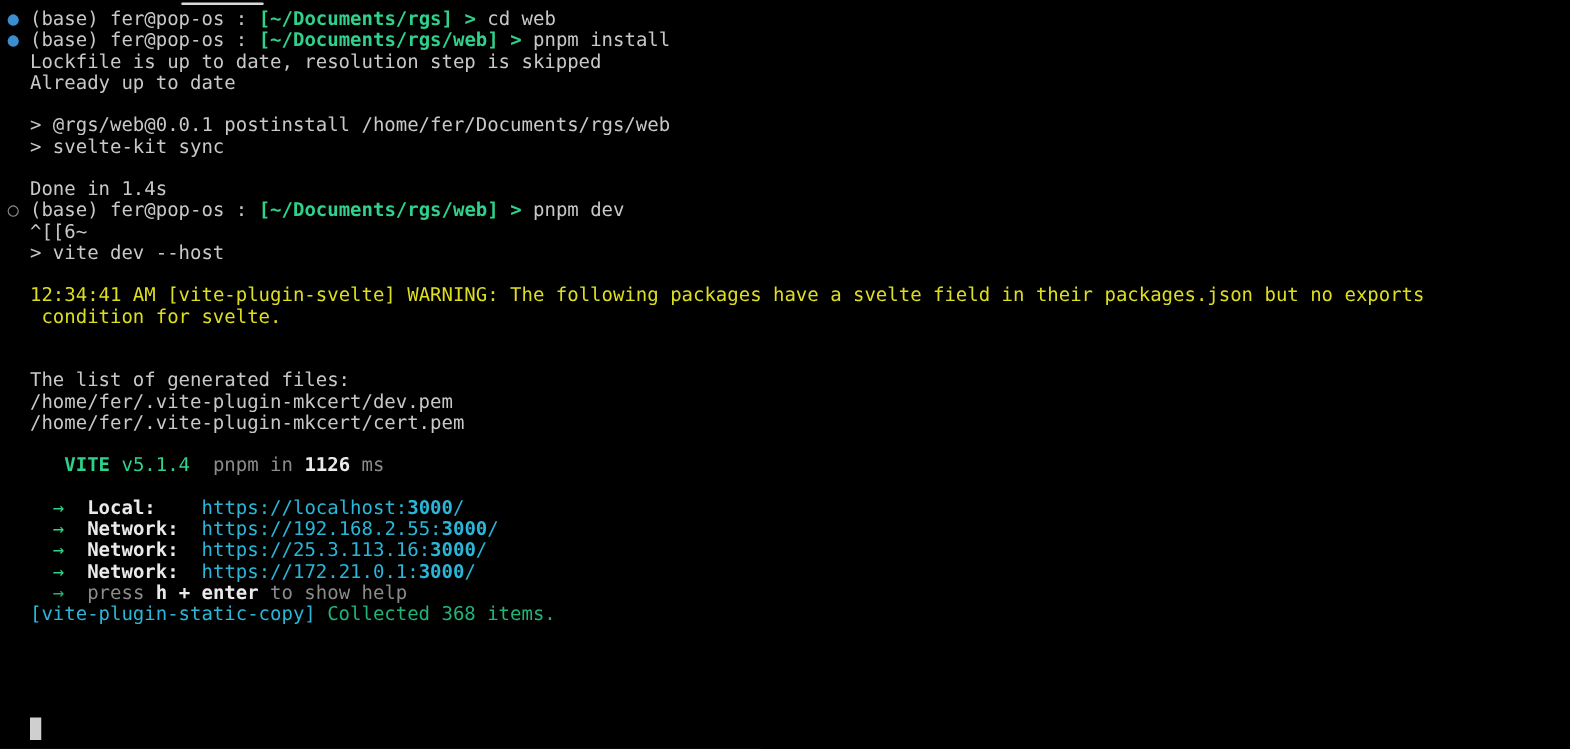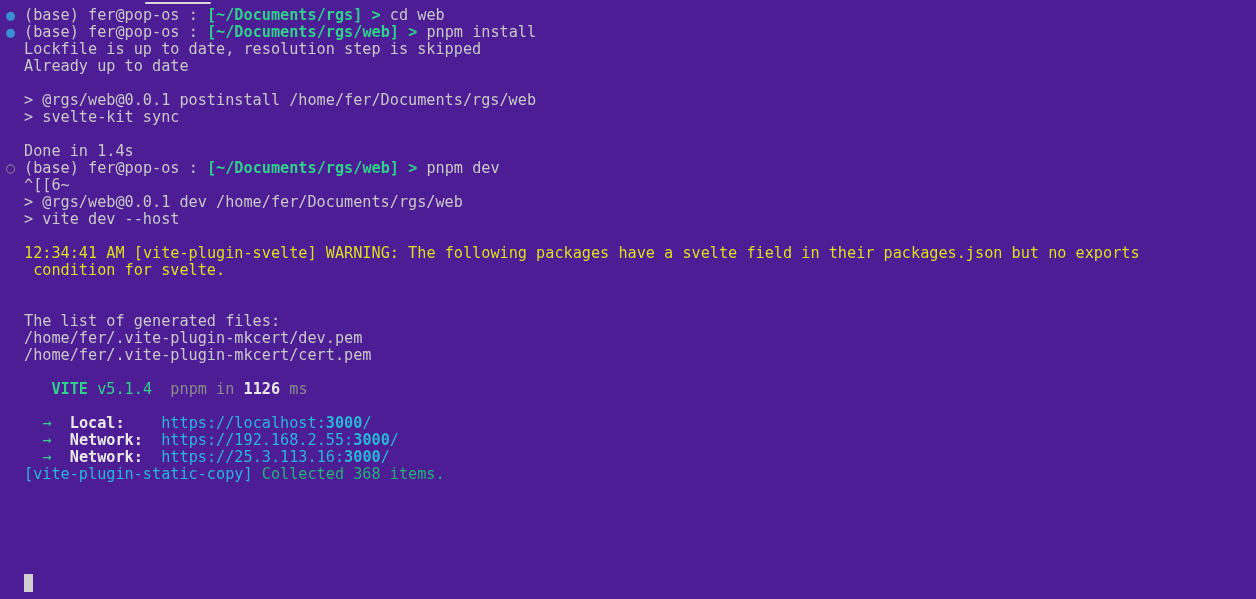--- a/index.html
+++ b/index.html
@@ -11,21 +11,21 @@
     width: 1256px;
     height: 599px;
     overflow: hidden;
     font-family: "DejaVu Sans Mono", "Liberation Mono", monospace;
   }
 
   #terminal {
     position: relative;
     width: 1256px;
     height: 599px;
-    background: #4c1d95;
+    background: #000000;
     box-sizing: border-box;
     padding: 0;
   }
 
   
   #top-indicator {
     position: absolute;
     left: 145px;
     top: 2px;
     width: 66px;
@@ -112,21 +112,20 @@
     <div class="line"><span class="gutter"></span><span class="c-default">&gt; svelte-kit sync</span></div>
 
     <div class="line blank"></div>
 
     <div class="line"><span class="gutter"></span><span class="c-default">Done in 1.4s</span></div>
 
     <div class="line"><span class="gutter bullet-running">○</span><span class="c-default">(base)</span><span class="c-default"> </span><span class="c-default">fer@pop-os</span><span class="c-default"> </span><span class="c-default">:</span><span class="c-default"> </span><span class="c-green-b">[~/Documents/rgs/web]</span><span class="c-default"> </span><span class="c-green-b">&gt;</span><span class="c-default"> </span><span class="c-default">pnpm dev</span></div>
 
     <div class="line"><span class="gutter"></span><span class="c-default">^[[6~</span></div>
 
-    <div class="line"><span class="gutter"></span><span class="c-default">&gt; @rgs/web@0.0.1 dev /home/fer/Documents/rgs/web</span></div>
 
     <div class="line"><span class="gutter"></span><span class="c-default">&gt; vite dev --host</span></div>
 
     <div class="line blank"></div>
 
     <div class="line"><span class="gutter"></span><span class="c-yellow">12:34:41 AM</span><span class="c-yellow"> </span><span class="c-yellow">[vite-plugin-svelte]</span><span class="c-yellow"> </span><span class="c-yellow">WARNING:</span><span class="c-yellow"> </span><span class="c-yellow">The following packages have a svelte field in their packages.json but no exports</span></div>
 
     <div class="line"><span class="gutter"></span><span class="c-yellow"> condition for svelte.</span></div>
 
     <div class="line blank"></div>
@@ -147,21 +146,23 @@
     <div class="line"><span class="gutter"></span><span>   </span><span class="c-green-b">VITE</span><span> </span><span class="c-green">v5.1.4</span><span>  </span><span class="c-dim">pnpm in</span><span class="c-dim"> </span><span class="c-white-b">1126</span><span class="c-dim"> </span><span class="c-dim">ms</span></div>
 
     <div class="line blank"></div>
 
     <div class="line"><span class="gutter"></span><span>  </span><span class="c-green">→</span><span>  </span><span class="c-white-b">Local:</span><span>   </span><span> </span><span class="c-cyan">https://localhost:</span><span class="c-cyan-b">3000</span><span class="c-cyan">/</span></div>
 
     <div class="line"><span class="gutter"></span><span>  </span><span class="c-green">→</span><span>  </span><span class="c-white-b">Network:</span><span> </span><span> </span><span class="c-cyan">https://192.168.2.55:</span><span class="c-cyan-b">3000</span><span class="c-cyan">/</span></div>
 
     <div class="line"><span class="gutter"></span><span>  </span><span class="c-green">→</span><span>  </span><span class="c-white-b">Network:</span><span> </span><span> </span><span class="c-cyan">https://25.3.113.16:</span><span class="c-cyan-b">3000</span><span class="c-cyan">/</span></div>
 
+    <div class="line"><span class="gutter"></span><span>  </span><span class="c-green">→</span><span>  </span><span class="c-white-b">Network:</span><span> </span><span> </span><span class="c-cyan">https://172.21.0.1:</span><span class="c-cyan-b">3000</span><span class="c-cyan">/</span></div>
 
+    <div class="line"><span class="gutter"></span><span>  </span><span class="c-green2">→</span><span>  </span><span class="c-dim">press </span><span class="c-white-b">h + enter</span><span class="c-dim"> to show help</span></div>
 
     <div class="line"><span class="gutter"></span><span class="c-cyan">[vite-plugin-static-copy]</span><span class="c-green2"> Collected 368 items.</span></div>
 
   </div>
 
   <div id="cursor"></div>
 
 </div>
 
 </body></html>

